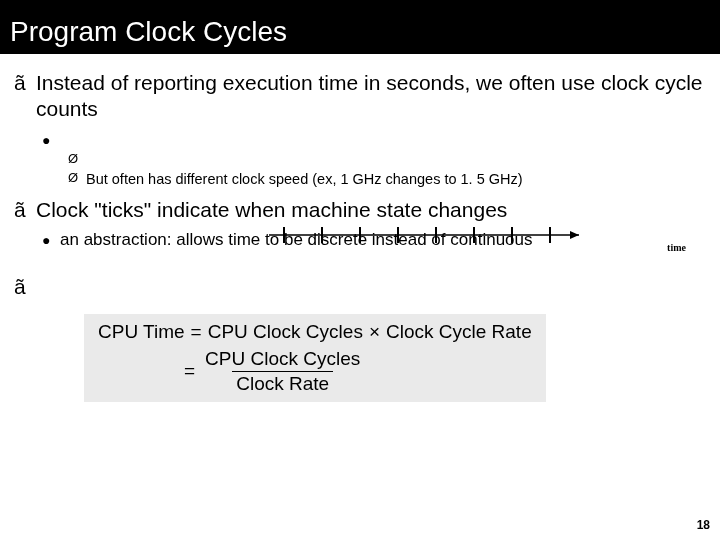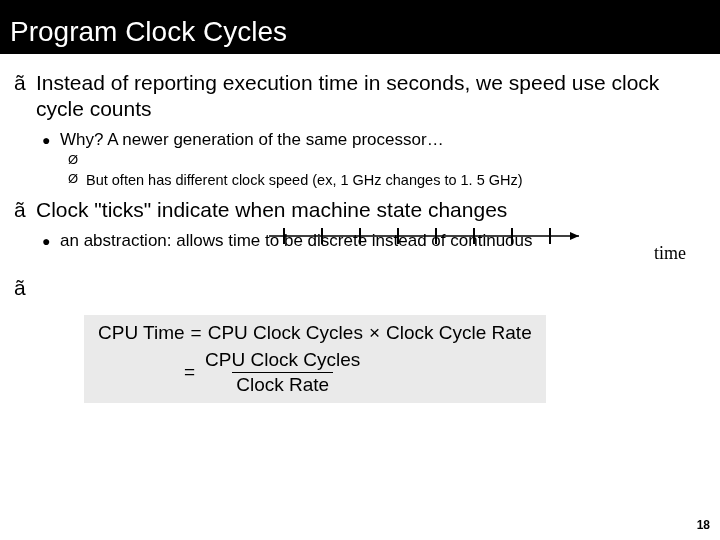--- a/index.html
+++ b/index.html
@@ -57,22 +57,22 @@
     font-size: 13px;
   }
   .timeline-wrap {
     position: relative;
     height: 40px;
     margin-left: 250px;
     margin-top: -30px;
   }
   .time-label {
     font-family: "Times New Roman", serif;
-    font-weight: normal;
-    font-size: 18px;
+    font-weight: bold;
+    font-size: 10px;
     position: absolute;
     right: 20px;
     top: 22px;
   }
   .formula-wrap {
     margin-top: 14px;
     margin-left: 70px;
   }
   .formula-box {
     background: #eaeaea;
@@ -102,26 +102,25 @@
 </style>
 </head>
 <body>
 
 <div class="title-bar">Program Clock Cycles</div>
 
 <div class="content">
 
   <div class="bullet-a">
     <span class="marker">ã</span>
-    <span>Instead of reporting execution time in seconds, we speed use clock cycle counts</span>
+    <span>Instead of reporting execution time in seconds, we often use clock cycle counts</span>
   </div>
 
   <div class="bullet-b">
     <span class="marker">●</span>
-    <span>Why?  A newer generation of the same processor…</span>
   </div>
 
   <div class="bullet-c">
     <span class="marker">Ø</span>
   </div>
   <div class="bullet-c">
     <span class="marker">Ø</span>
     <span>But often has different clock speed (ex, 1 GHz changes to 1. 5 GHz)</span>
   </div>
 

